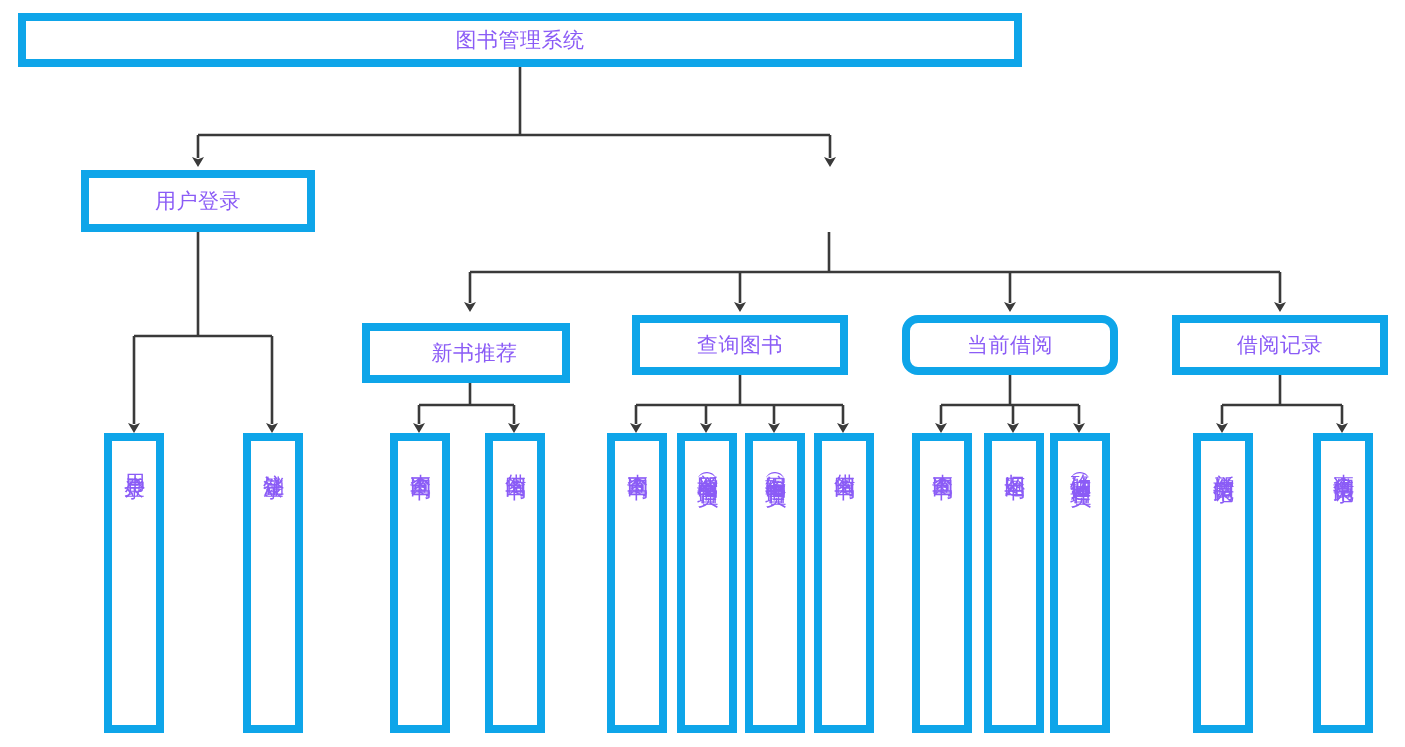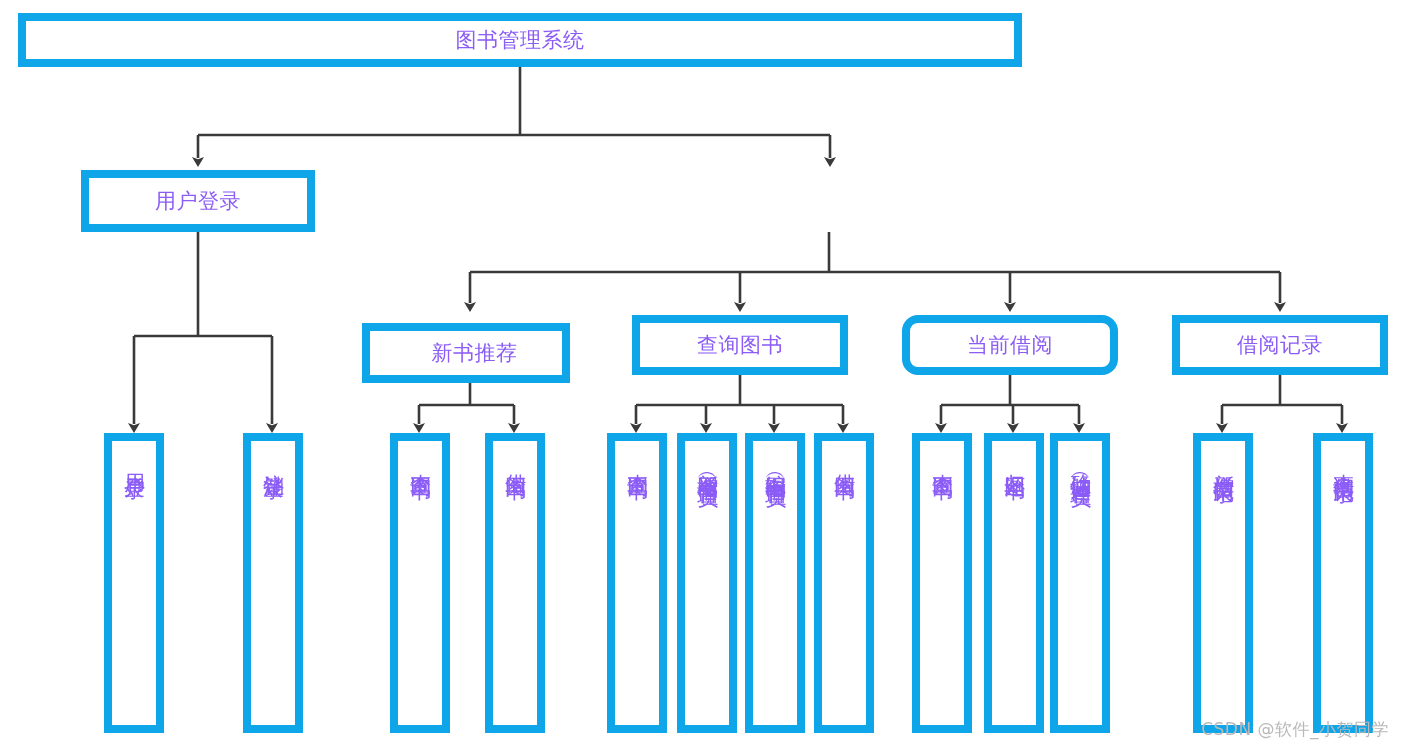--- a/index.html
+++ b/index.html
@@ -179,15 +179,14 @@
     <span class="vtext">确认归还（管理员）</span>
   </div>
 
   <div class="node v" style="left:1193px; top:433px; width:60px; height:300px;">
     <span class="vtext">新增借阅记录</span>
   </div>
   <div class="node v" style="left:1313px; top:433px; width:60px; height:300px;">
     <span class="vtext">查询借阅记录</span>
   </div>
 
-  <div class="watermark">CSDN @软件_小贺同学</div>
 
 </div>
 
 </body></html>

